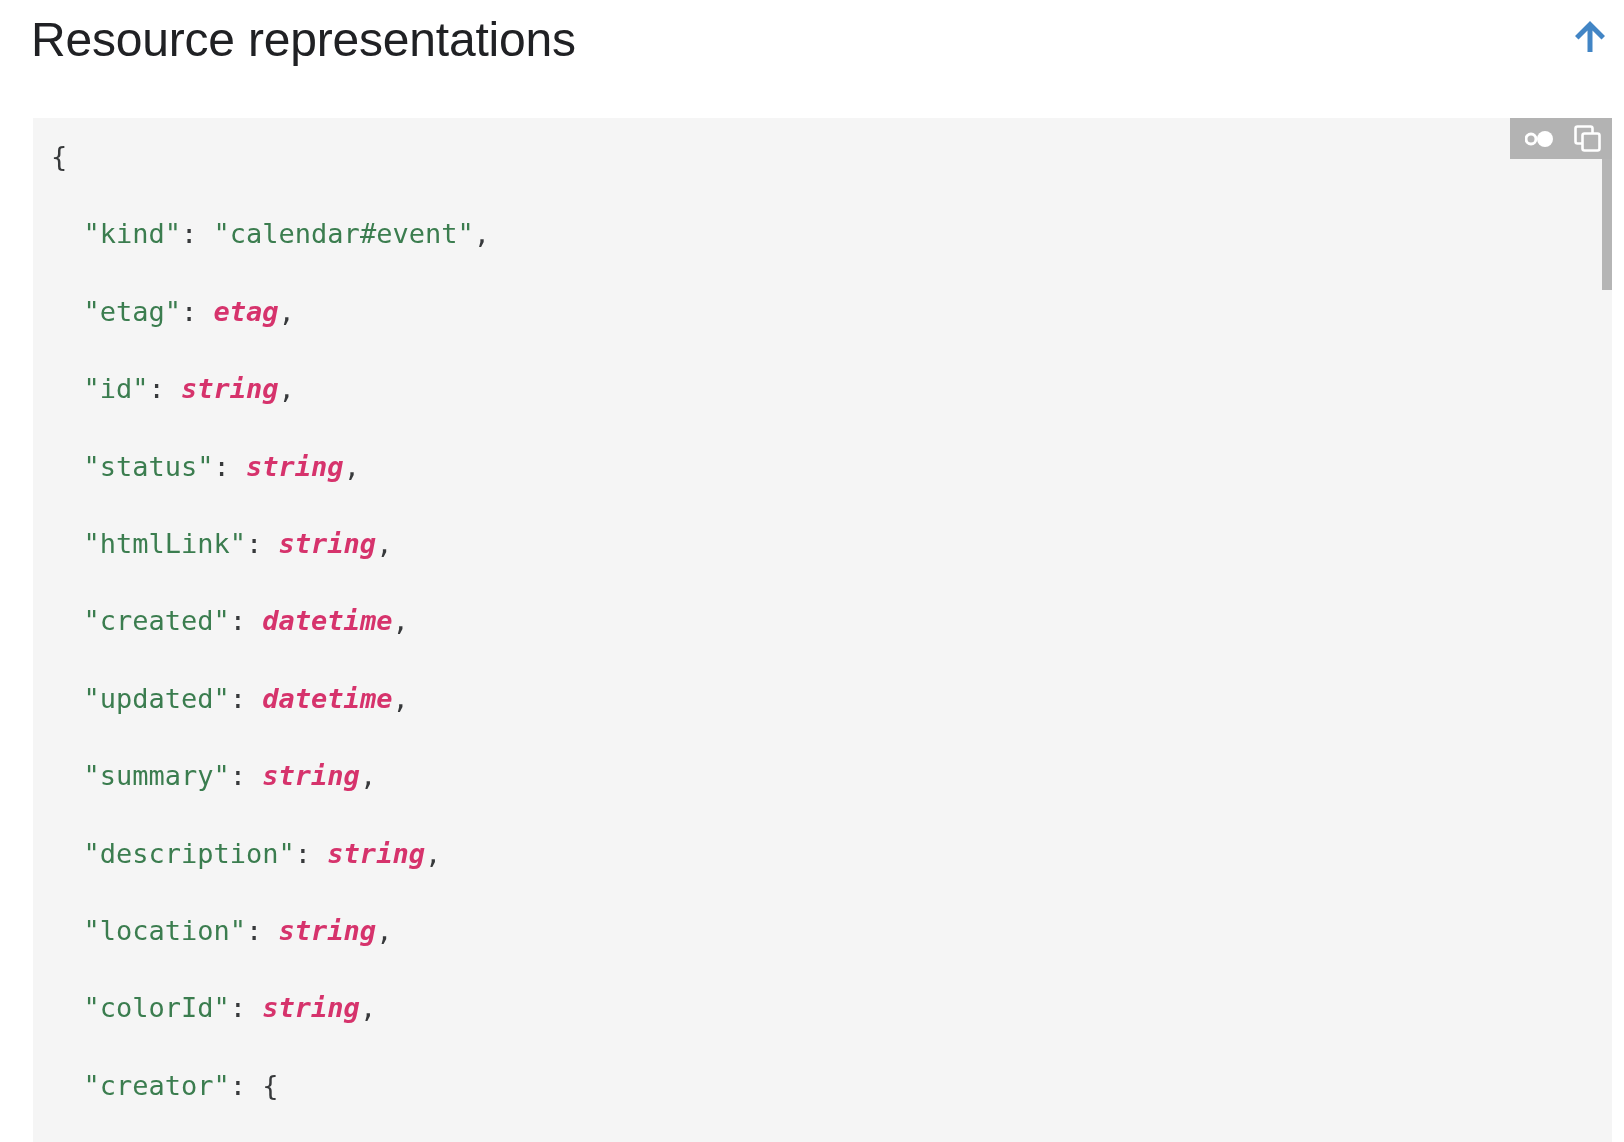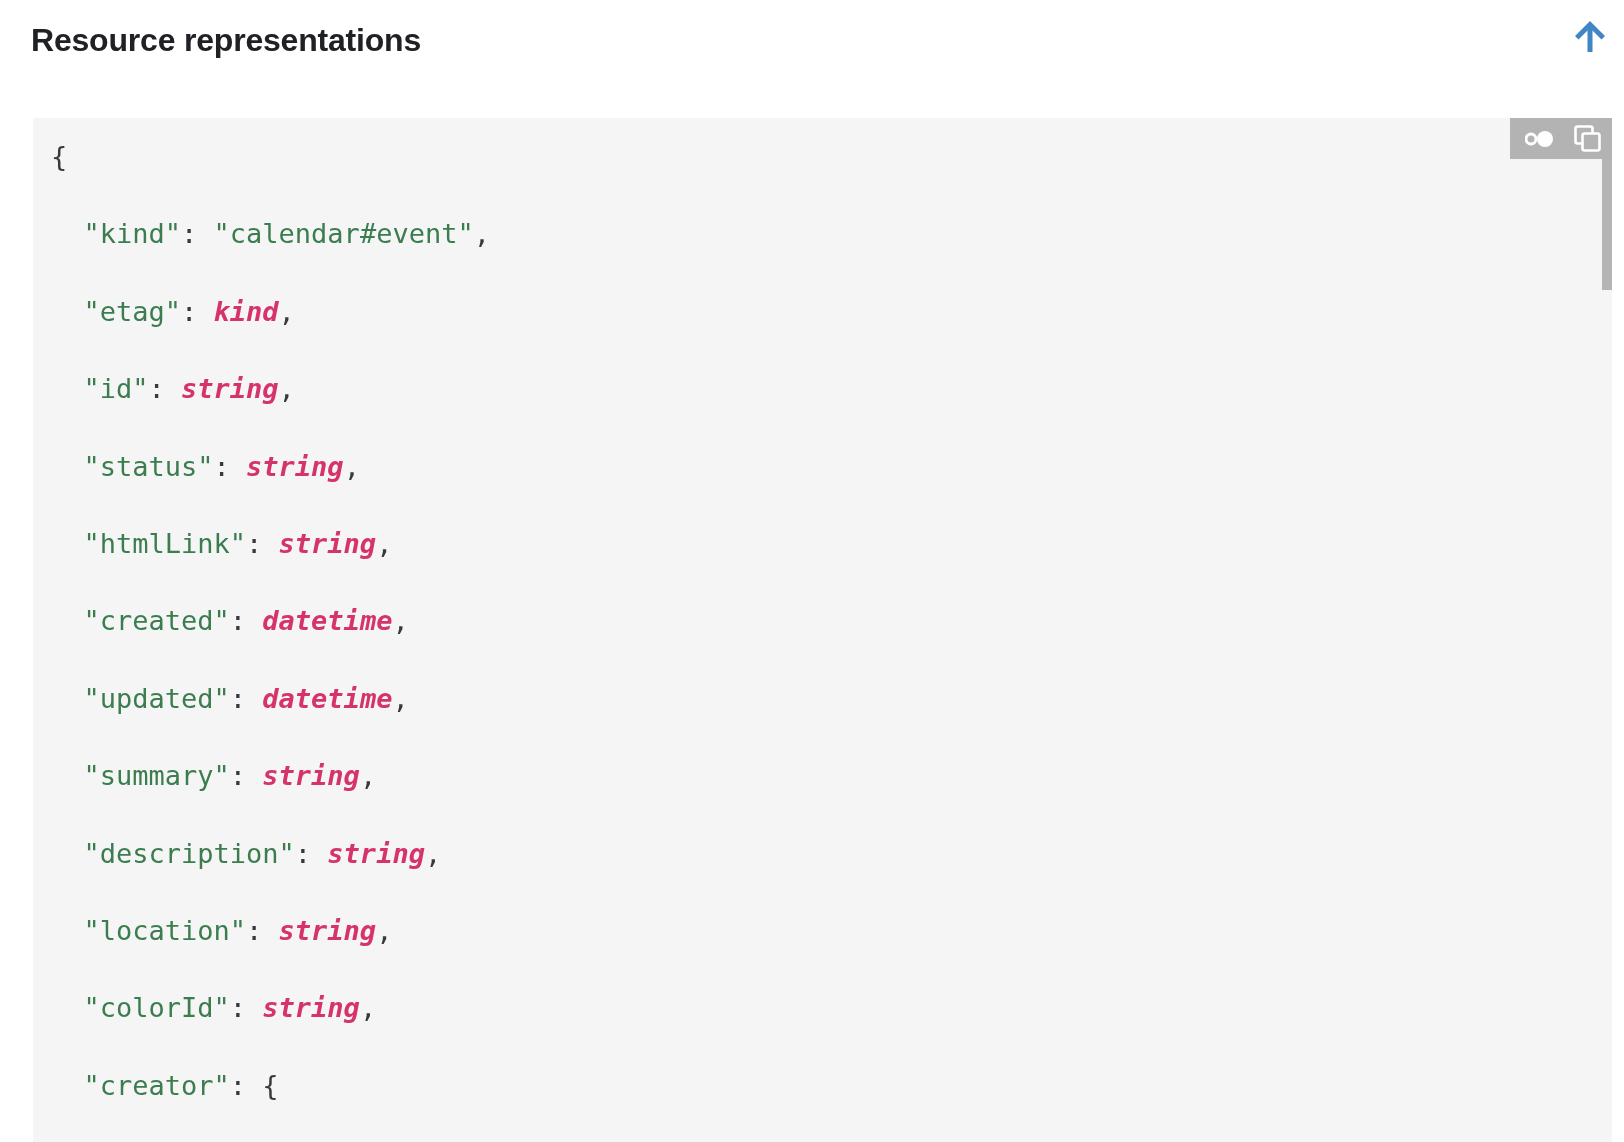--- a/index.html
+++ b/index.html
@@ -30,22 +30,22 @@
     top: 0;
     width: 1624px;
     height: 100px;
     background: #ffffff;
   }
   .page-title {
     position: absolute;
     left: 31px;
     top: 14px;
     font-family: "Liberation Sans", sans-serif;
-    font-size: 32px;
-    font-weight: 700;
+    font-size: 48px;
+    font-weight: 400;
     letter-spacing: -0.2px;
     color: #202124;
     line-height: 52px;
     white-space: nowrap;
   }
   .back-to-top {
     position: absolute;
     left: 1566px;
     top: 12px;
     width: 48px;
@@ -151,21 +151,21 @@
         <path d="M17 3 L32 18 L28.5 21.5 L19.5 12.5 L19.5 34 L14.5 34 L14.5 12.5 L5.5 21.5 L2 18 Z" fill="#4285c5"></path>
       </svg>
     </div>
   </div>
 
   <div class="codeblock">
 
     <div class="code-scroll">
       <pre class="code" id="code-out"><span class="ln"><span class="punc">{</span></span>
 <span class="ln"><span>  </span><span class="key">"kind"</span><span class="punc">: </span><span class="str">"calendar#event"</span><span class="punc">,</span></span>
-<span class="ln"><span>  </span><span class="key">"etag"</span><span class="punc">: </span><span class="typ">kind</span><span class="punc">,</span></span>
+<span class="ln"><span>  </span><span class="key">"etag"</span><span class="punc">: </span><span class="typ">etag</span><span class="punc">,</span></span>
 <span class="ln"><span>  </span><span class="key">"id"</span><span class="punc">: </span><span class="typ">string</span><span class="punc">,</span></span>
 <span class="ln"><span>  </span><span class="key">"status"</span><span class="punc">: </span><span class="typ">string</span><span class="punc">,</span></span>
 <span class="ln"><span>  </span><span class="key">"htmlLink"</span><span class="punc">: </span><span class="typ">string</span><span class="punc">,</span></span>
 <span class="ln"><span>  </span><span class="key">"created"</span><span class="punc">: </span><span class="typ">datetime</span><span class="punc">,</span></span>
 <span class="ln"><span>  </span><span class="key">"updated"</span><span class="punc">: </span><span class="typ">datetime</span><span class="punc">,</span></span>
 <span class="ln"><span>  </span><span class="key">"summary"</span><span class="punc">: </span><span class="typ">string</span><span class="punc">,</span></span>
 <span class="ln"><span>  </span><span class="key">"description"</span><span class="punc">: </span><span class="typ">string</span><span class="punc">,</span></span>
 <span class="ln"><span>  </span><span class="key">"location"</span><span class="punc">: </span><span class="typ">string</span><span class="punc">,</span></span>
 <span class="ln"><span>  </span><span class="key">"colorId"</span><span class="punc">: </span><span class="typ">string</span><span class="punc">,</span></span>
 <span class="ln"><span>  </span><span class="key">"creator"</span><span class="punc">: {</span></span>

